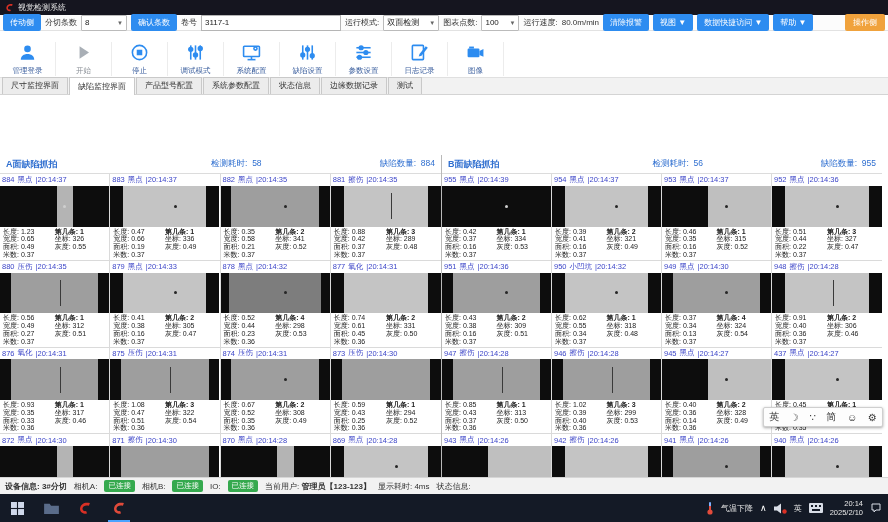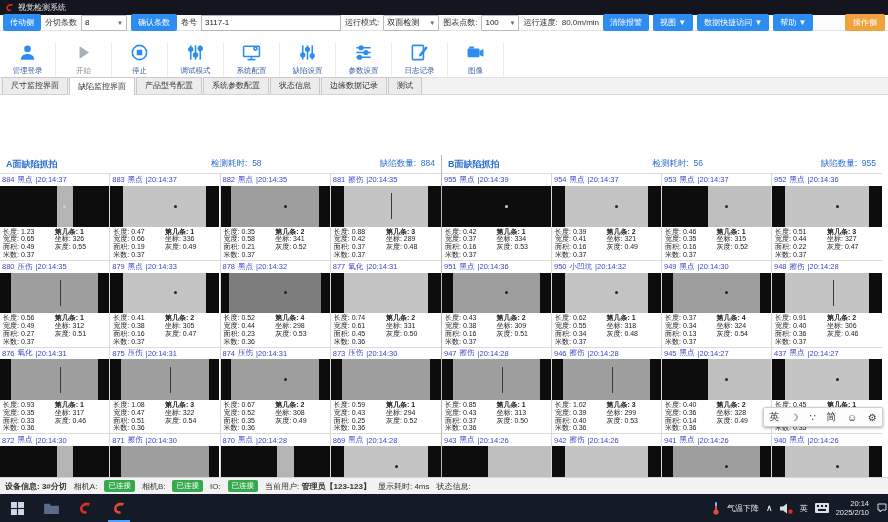--- a/index.html
+++ b/index.html
@@ -82,21 +82,21 @@
   .badge { background:#35a94e; color:#fff; font-size:7.5px; padding:1px 4px;
     border-radius:2px; }
   
   .taskbar { position:absolute; left:0; top:494px; width:888px; height:28px;
     background:#141a26; display:flex; align-items:center; color:#e7e7e7; }
   .tk-ico { width:34px; height:28px; display:flex; align-items:center;
     justify-content:center; background:none; border:none; position:relative; }
   .tk-ico.active::after { content:""; position:absolute; bottom:0; left:6px;
     right:6px; height:2px; background:#4aa3ff; }
   .tk-right { margin-left:auto; display:flex; align-items:center; gap:7px;
-    padding-right:0; font-size:8px; }
+    padding-right:6px; font-size:8px; }
   .tk-time { text-align:right; font-size:7.5px; line-height:9px; }
   .tk-chip { font-size:9px; color:#fff; }
   
   .langbar { position:absolute; left:763px; top:407px; width:120px; height:20px;
     background:#fdfdfd; border:1px solid #cfcfcf; box-shadow:0 1px 3px rgba(0,0,0,.35);
     display:flex; align-items:center; justify-content:space-around; font-size:10px;
     color:#333; border-radius:2px; }
   .langbar span { cursor:default; }
 </style>
 </head>

